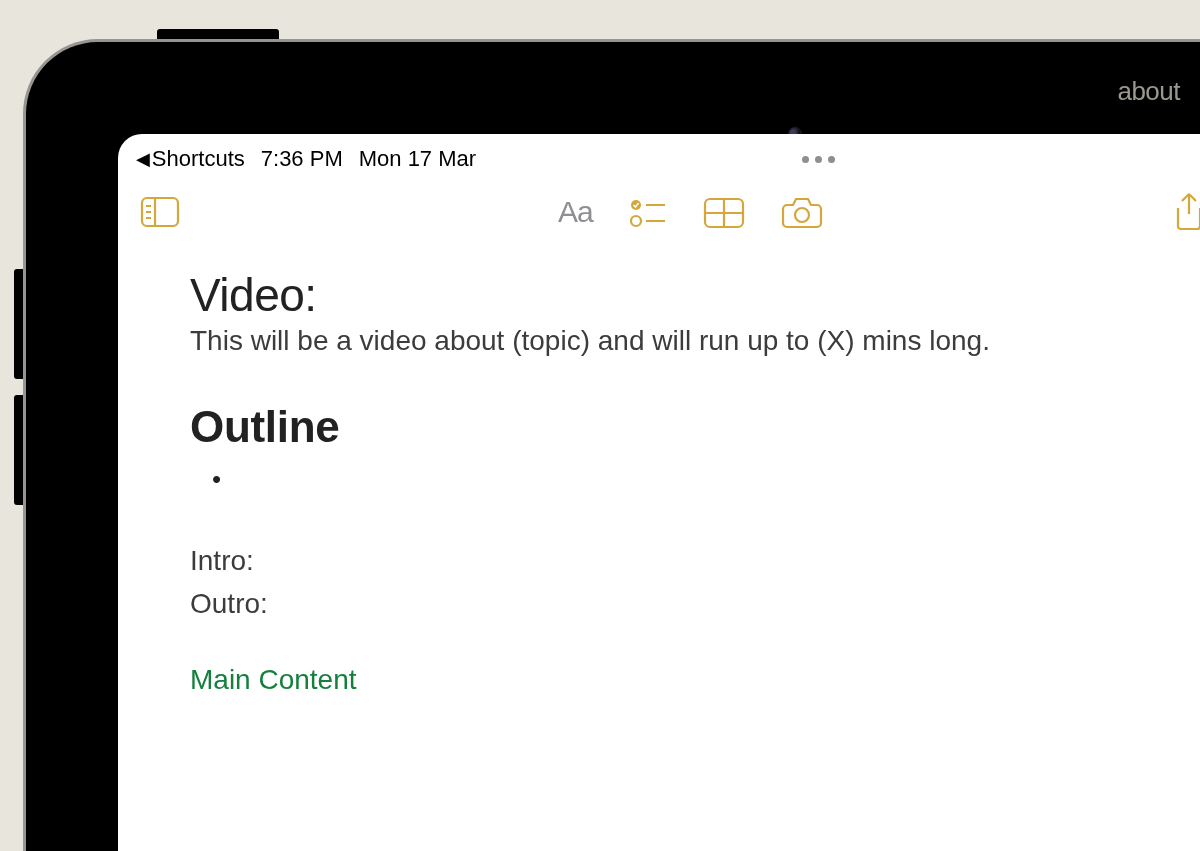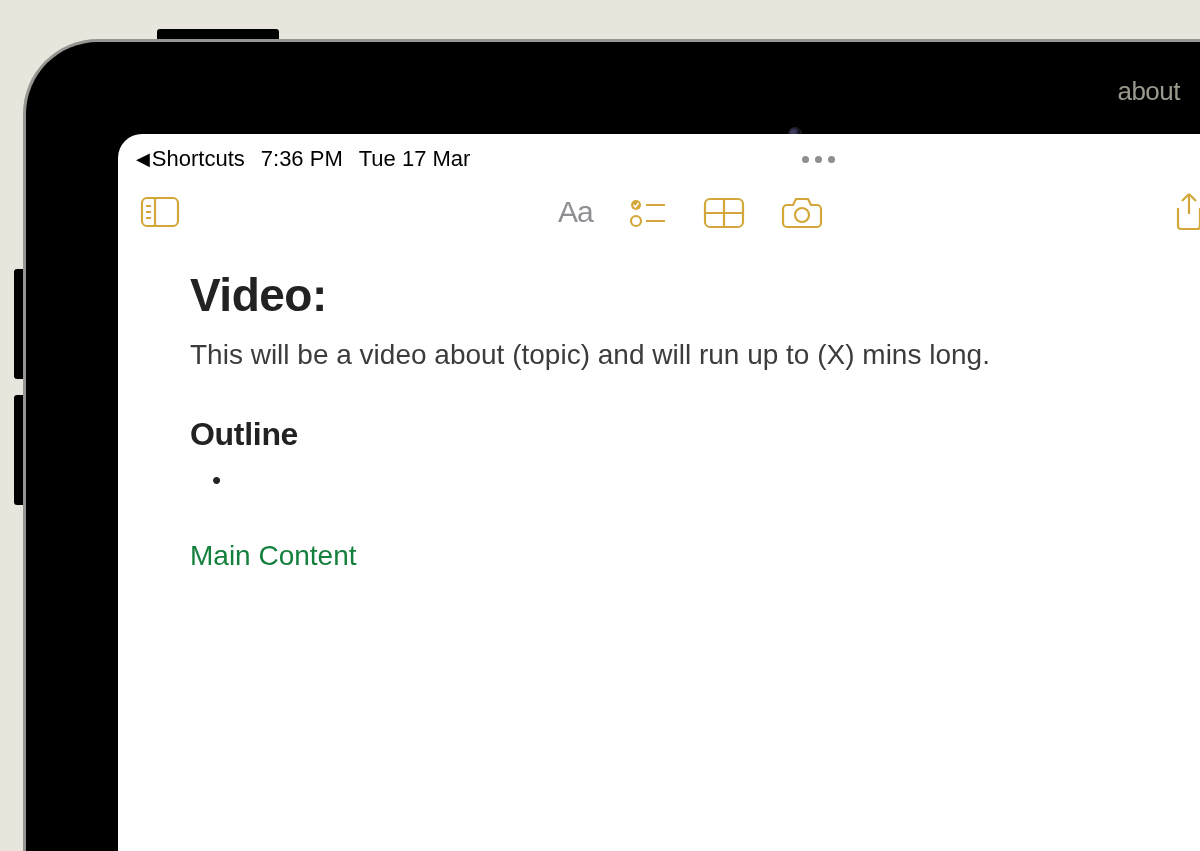--- a/index.html
+++ b/index.html
@@ -154,33 +154,32 @@
       font-size: 22px;
       font-weight: 400;
       opacity: 0.55;
     }
     .note-content {
       padding: 32px 72px 0 72px;
       color: #222;
     }
     .note-h1 {
       font-size: 46px;
-      font-weight: 700;
+      font-weight: 400;
       letter-spacing: -0.5px;
-      margin-bottom: 14px;
     }
     .note-body {
       font-size: 28px;
       font-weight: 400;
       color: #3c3c3c;
       margin-bottom: 42px;
       line-height: 1.35;
     }
     .note-h2 {
-      font-size: 32px;
+      font-size: 44px;
       font-weight: 700;
       letter-spacing: -0.3px;
       margin-bottom: 12px;
     }
     .bullet-row {
       font-size: 26px;
       padding-left: 22px;
       margin-bottom: 44px;
       color: #222;
     }
@@ -209,21 +208,21 @@
   <div class="camera"></div>
 
   <div class="screen">
 
     <div class="status-bar">
       <div class="back-app">
         <span class="back-arrow">◀</span>
         <span>Shortcuts</span>
       </div>
       <div class="status-time">7:36 PM</div>
-      <div class="status-date">Tue 17 Mar</div>
+      <div class="status-date">Mon 17 Mar</div>
       <div class="multitask-dots">
         <div class="dot"></div>
         <div class="dot"></div>
         <div class="dot"></div>
       </div>
     </div>
 
     <div class="toolbar">
 
       <div class="tb-icon">
@@ -279,18 +278,22 @@
     </div>
 
 
     <div class="note-content">
       <div class="note-h1">Video:</div>
       <div class="note-body">This will be a video about (topic) and will run up to (X) mins long.</div>
 
       <div class="note-h2">Outline</div>
       <div class="bullet-row">•<span></span></div>
 
+      <div class="script-lines">
+        <div>Intro:</div>
+        <div>Outro:</div>
+      </div>
 
       <div class="main-content-h">Main Content</div>
     </div>
 
   </div>
 </div>
 
 </body></html>

